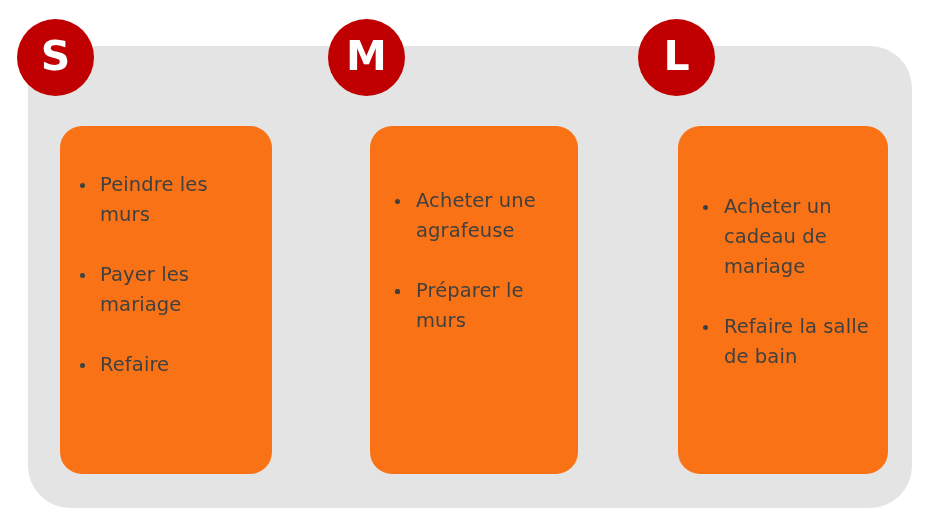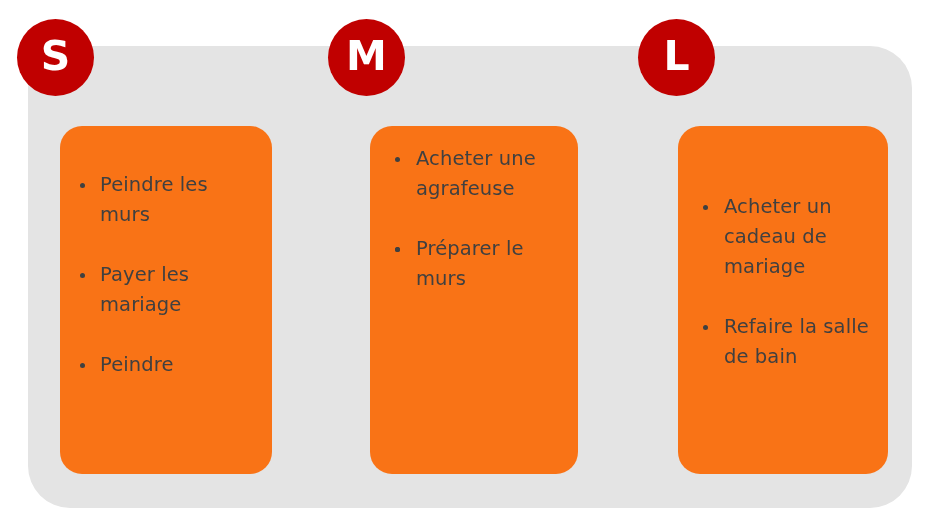--- a/index.html
+++ b/index.html
@@ -35,21 +35,21 @@
   .card {
     position: absolute;
     top: 126px;
     height: 348px;
     background: #f97316;
     border-radius: 22px;
     box-sizing: border-box;
     padding: 44px 14px 10px 14px;
   }
   .card-s { left: 60px;  width: 212px; }
-  .card-m { left: 370px; width: 208px; padding-top: 18px; }
+  .card-m { left: 370px; width: 208px; padding-top: 60px; }
   .card-l { left: 678px; width: 210px; padding-top: 44px; }
 
   .items {
     list-style: none;
     margin: 0;
     padding: 0;
   }
   .item {
     position: relative;
     margin: 0 0 30px 0;
@@ -107,21 +107,21 @@
       <li class="item">
         <span class="bullet"></span>
         <span>Peindre les murs</span>
       </li>
       <li class="item">
         <span class="bullet"></span>
         <span>Payer les mariage</span>
       </li>
       <li class="item">
         <span class="bullet"></span>
-        <span>Peindre</span>
+        <span>Refaire</span>
       </li>
     </ul>
   </div>
 
   <div class="card card-m">
     <ul class="items">
       <li class="item">
         <span class="bullet"></span>
         <span>Acheter une agrafeuse</span>
       </li>

